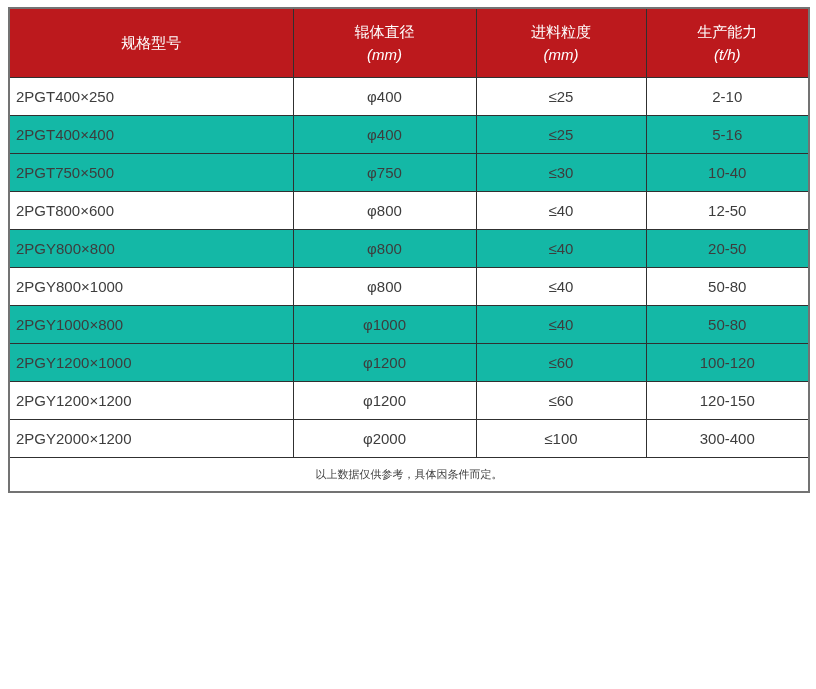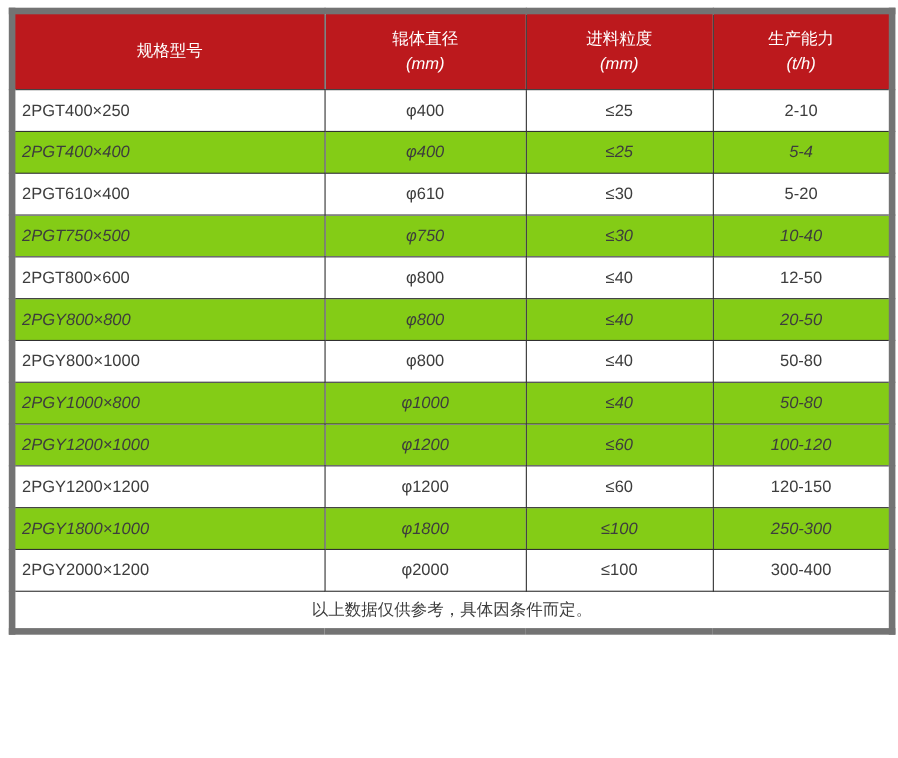--- a/index.html
+++ b/index.html
@@ -12,21 +12,21 @@
     width: 816px;
     height: 689px;
     box-sizing: border-box;
     padding: 7px 8px;
     background: #ffffff;
   }
   table.spec-table {
     width: 800px;
     border-collapse: collapse;
     table-layout: fixed;
-    border: 6px solid #737373;
+    border: 2px solid #737373;
     font-size: 15px;
     color: #3d3d3d;
   }
   col.c1 { width: 284px; }
   col.c2 { width: 183px; }
   col.c3 { width: 170px; }
   col.c4 { width: 163px; }
   th, td {
     border: 1px solid #303030;
     padding: 0;
@@ -43,32 +43,31 @@
     font-size: 15px;
   }
   thead th .hline { line-height: 24px; }
   thead th .hunit { line-height: 22px; font-style: italic; }
   thead th .hunit:empty { display: none; }
   tbody td {
     height: 37px;
     background: #ffffff;
   }
   tbody tr.alt td {
-    background: #84cc16;
-    font-style: italic;
+    background: #14b8a6;
   }
   tbody td.left {
     text-align: left;
     padding-left: 6px;
   }
   tfoot td {
     height: 33px;
     background: #ffffff;
     text-align: center;
-    font-size: 15px;
+    font-size: 11px;
   }
 </style>
 </head>
 <body>
 
 <div class="page">
   <table class="spec-table">
     <colgroup>
       <col class="c1">
         <col class="c2">
@@ -99,27 +98,21 @@
         <tr>
           <td class="left">2PGT400×250</td>
           <td>φ400</td>
           <td>≤25</td>
           <td>2-10</td>
         </tr>
         <tr class="alt">
           <td class="left">2PGT400×400</td>
           <td>φ400</td>
           <td>≤25</td>
-          <td>5-4</td>
-        </tr>
-        <tr>
-          <td class="left">2PGT610×400</td>
-          <td>φ610</td>
-          <td>≤30</td>
-          <td>5-20</td>
+          <td>5-16</td>
         </tr>
         <tr class="alt">
           <td class="left">2PGT750×500</td>
           <td>φ750</td>
           <td>≤30</td>
           <td>10-40</td>
         </tr>
         <tr>
           <td class="left">2PGT800×600</td>
           <td>φ800</td>
@@ -149,26 +142,20 @@
           <td>φ1200</td>
           <td>≤60</td>
           <td>100-120</td>
         </tr>
         <tr>
           <td class="left">2PGY1200×1200</td>
           <td>φ1200</td>
           <td>≤60</td>
           <td>120-150</td>
         </tr>
-        <tr class="alt">
-          <td class="left">2PGY1800×1000</td>
-          <td>φ1800</td>
-          <td>≤100</td>
-          <td>250-300</td>
-        </tr>
         <tr>
           <td class="left">2PGY2000×1200</td>
           <td>φ2000</td>
           <td>≤100</td>
           <td>300-400</td>
         </tr>
       </tbody>
     <tfoot>
       <tr>
         <td colspan="4">以上数据仅供参考，具体因条件而定。</td>

